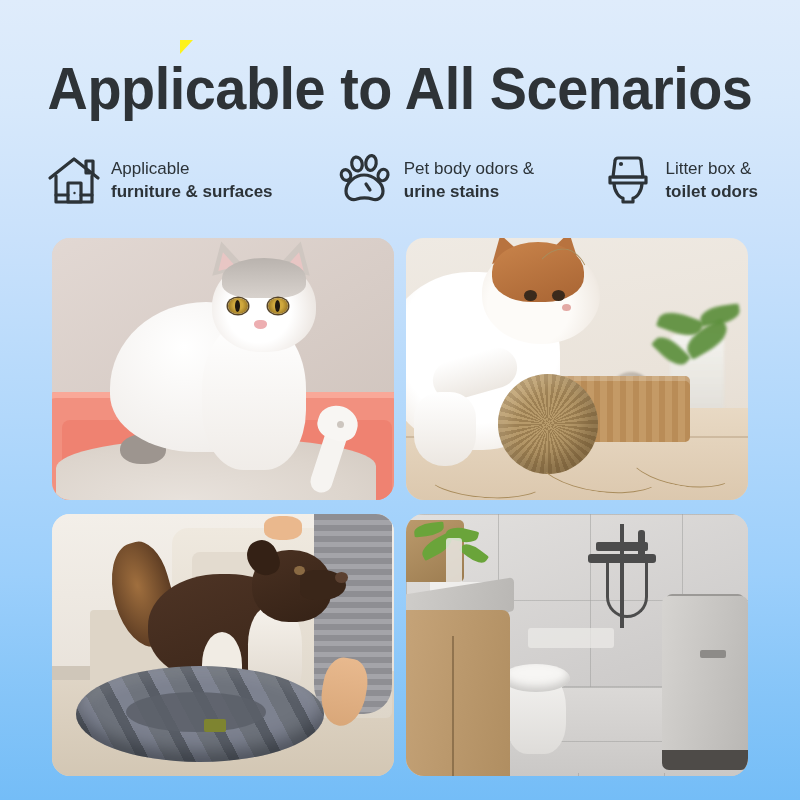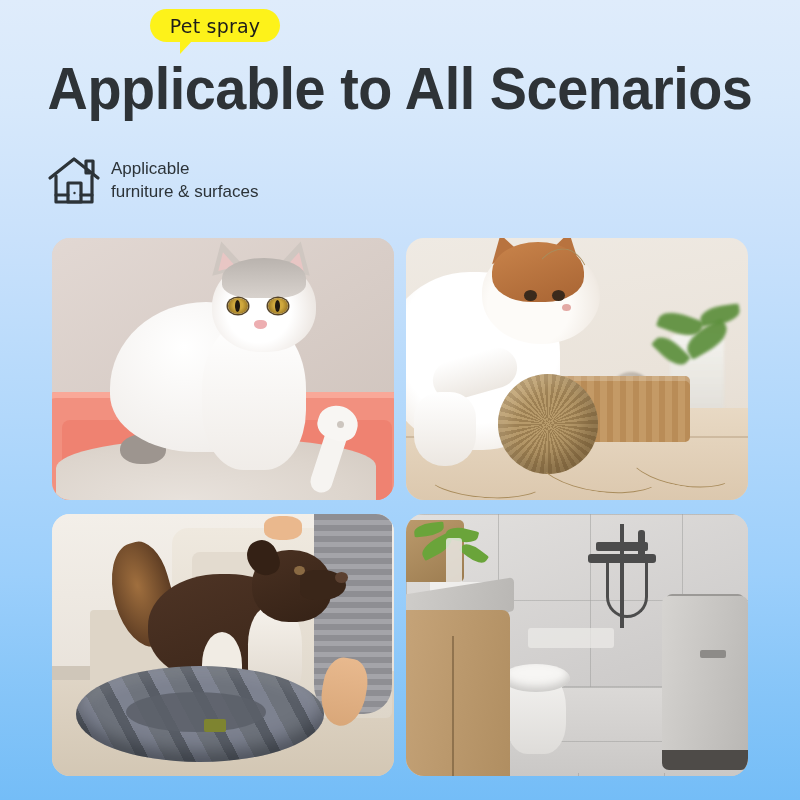--- a/index.html
+++ b/index.html
@@ -55,21 +55,21 @@
     position:absolute; left:46px; top:152px; width:712px;
     display:flex; align-items:center; justify-content:space-between;
   }
   .feature{ display:flex; align-items:center; gap:9px; }
   .feature-icon{ flex:0 0 auto; display:block; }
   .feature-text{
     font-size:17px; line-height:23px; color:#2c3338;
     white-space:nowrap;
     font-family:"Liberation Sans", sans-serif;
   }
-  .feature-text .l2{ display:block; }
+  .feature-text .l2{ display:block;font-weight:bold; }
 
   
   .grid{
     position:absolute; left:52px; top:238px;
     width:696px; height:538px;
     display:grid;
     grid-template-columns:342px 342px;
     grid-template-rows:262px 262px;
     gap:14px 12px;
   }
@@ -451,23 +451,20 @@
   }
   .p4 .ledge{
     position:absolute; left:122px; bottom:128px; width:86px; height:20px;
     background:rgba(235,233,231,.75); border-radius:3px;
   }
 </style>
 </head>
 <body>
 
 <div class="badge-wrap">
-  <div class="badge">
-    <span class="badge-text">Pet spray</span>
-  </div>
   <div class="badge-tail"></div>
 </div>
 
 <h1 class="heading">Applicable to All Scenarios</h1>
 
 <div class="features">
 
   <div class="feature">
     <svg class="feature-icon" width="56" height="56" viewBox="0 0 56 56">
       <g fill="none" stroke="#2c3338" stroke-width="3.2" stroke-linecap="round" stroke-linejoin="round">
@@ -478,21 +475,51 @@
         <path d="M10 43 L22 43 M35 43 L46 43"></path>
         <circle cx="28.5" cy="41" r="1.2" fill="#2c3338" stroke="none"></circle>
       </g>
     </svg>
     <div class="feature-text">
       <span>Applicable</span>
       <span class="l2">furniture &amp; surfaces</span>
     </div>
   </div>
 
-
+  <div class="feature">
+    <svg class="feature-icon" width="56" height="56" viewBox="0 0 56 56">
+      <g fill="none" stroke="#2c3338" stroke-width="3.2">
+        <ellipse cx="18" cy="12" rx="5.2" ry="7" transform="rotate(-12 18 12)"></ellipse>
+        <ellipse cx="32" cy="11" rx="5.2" ry="7.4" transform="rotate(8 32 11)"></ellipse>
+        <ellipse cx="7" cy="23" rx="4.6" ry="5.4" transform="rotate(-24 7 23)"></ellipse>
+        <ellipse cx="44" cy="23" rx="4.8" ry="5.8" transform="rotate(22 44 23)"></ellipse>
+        <path d="M25 23 C34 23 44 31 44 39 C44 46 38 49 33 47 C29 45.5 22 45.5 18 47 C13 49 7 46 7 39 C7 31 16 23 25 23 Z"></path>
+        <path d="M27 32 L31 38" stroke-linecap="round"></path>
+      </g>
+    </svg>
+    <div class="feature-text">
+      <span>Pet body odors &amp;</span>
+      <span class="l2">urine stains</span>
+    </div>
+  </div>
+
+  <div class="feature">
+    <svg class="feature-icon" width="56" height="56" viewBox="0 0 56 56">
+      <g fill="none" stroke="#2c3338" stroke-width="3.2" stroke-linejoin="round">
+        <path d="M15 9 C15 7.4 16.3 6 18 6 L38 6 C39.7 6 41 7.4 41 9 L43 25 L13 25 Z"></path>
+        <circle cx="21" cy="12" r="2.1" fill="#2c3338" stroke="none"></circle>
+        <path d="M10 25 L46 25 L46 31 L10 31 Z"></path>
+        <path d="M14 31 C14 40 20 46 23 46 L23 50 L33 50 L33 46 C36 46 42 40 42 31"></path>
+      </g>
+    </svg>
+    <div class="feature-text">
+      <span>Litter box &amp;</span>
+      <span class="l2">toilet odors</span>
+    </div>
+  </div>
 
 </div>
 
 <div class="grid">
 
   <div class="photo p1">
     <div class="wall"></div>
     <div class="tail"></div>
     <div class="box"></div>
     <div class="box-inner"></div>

